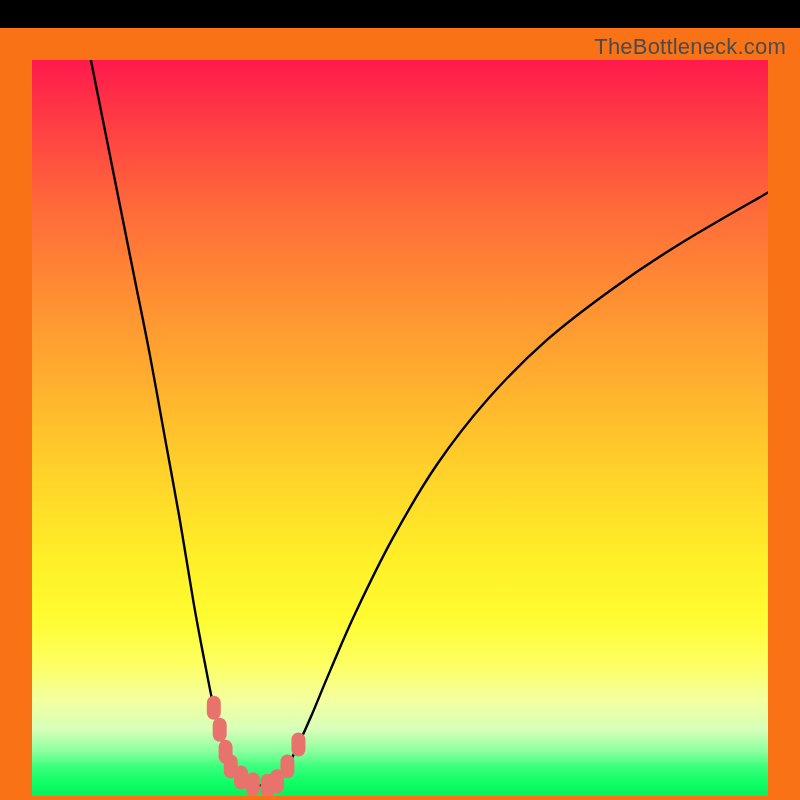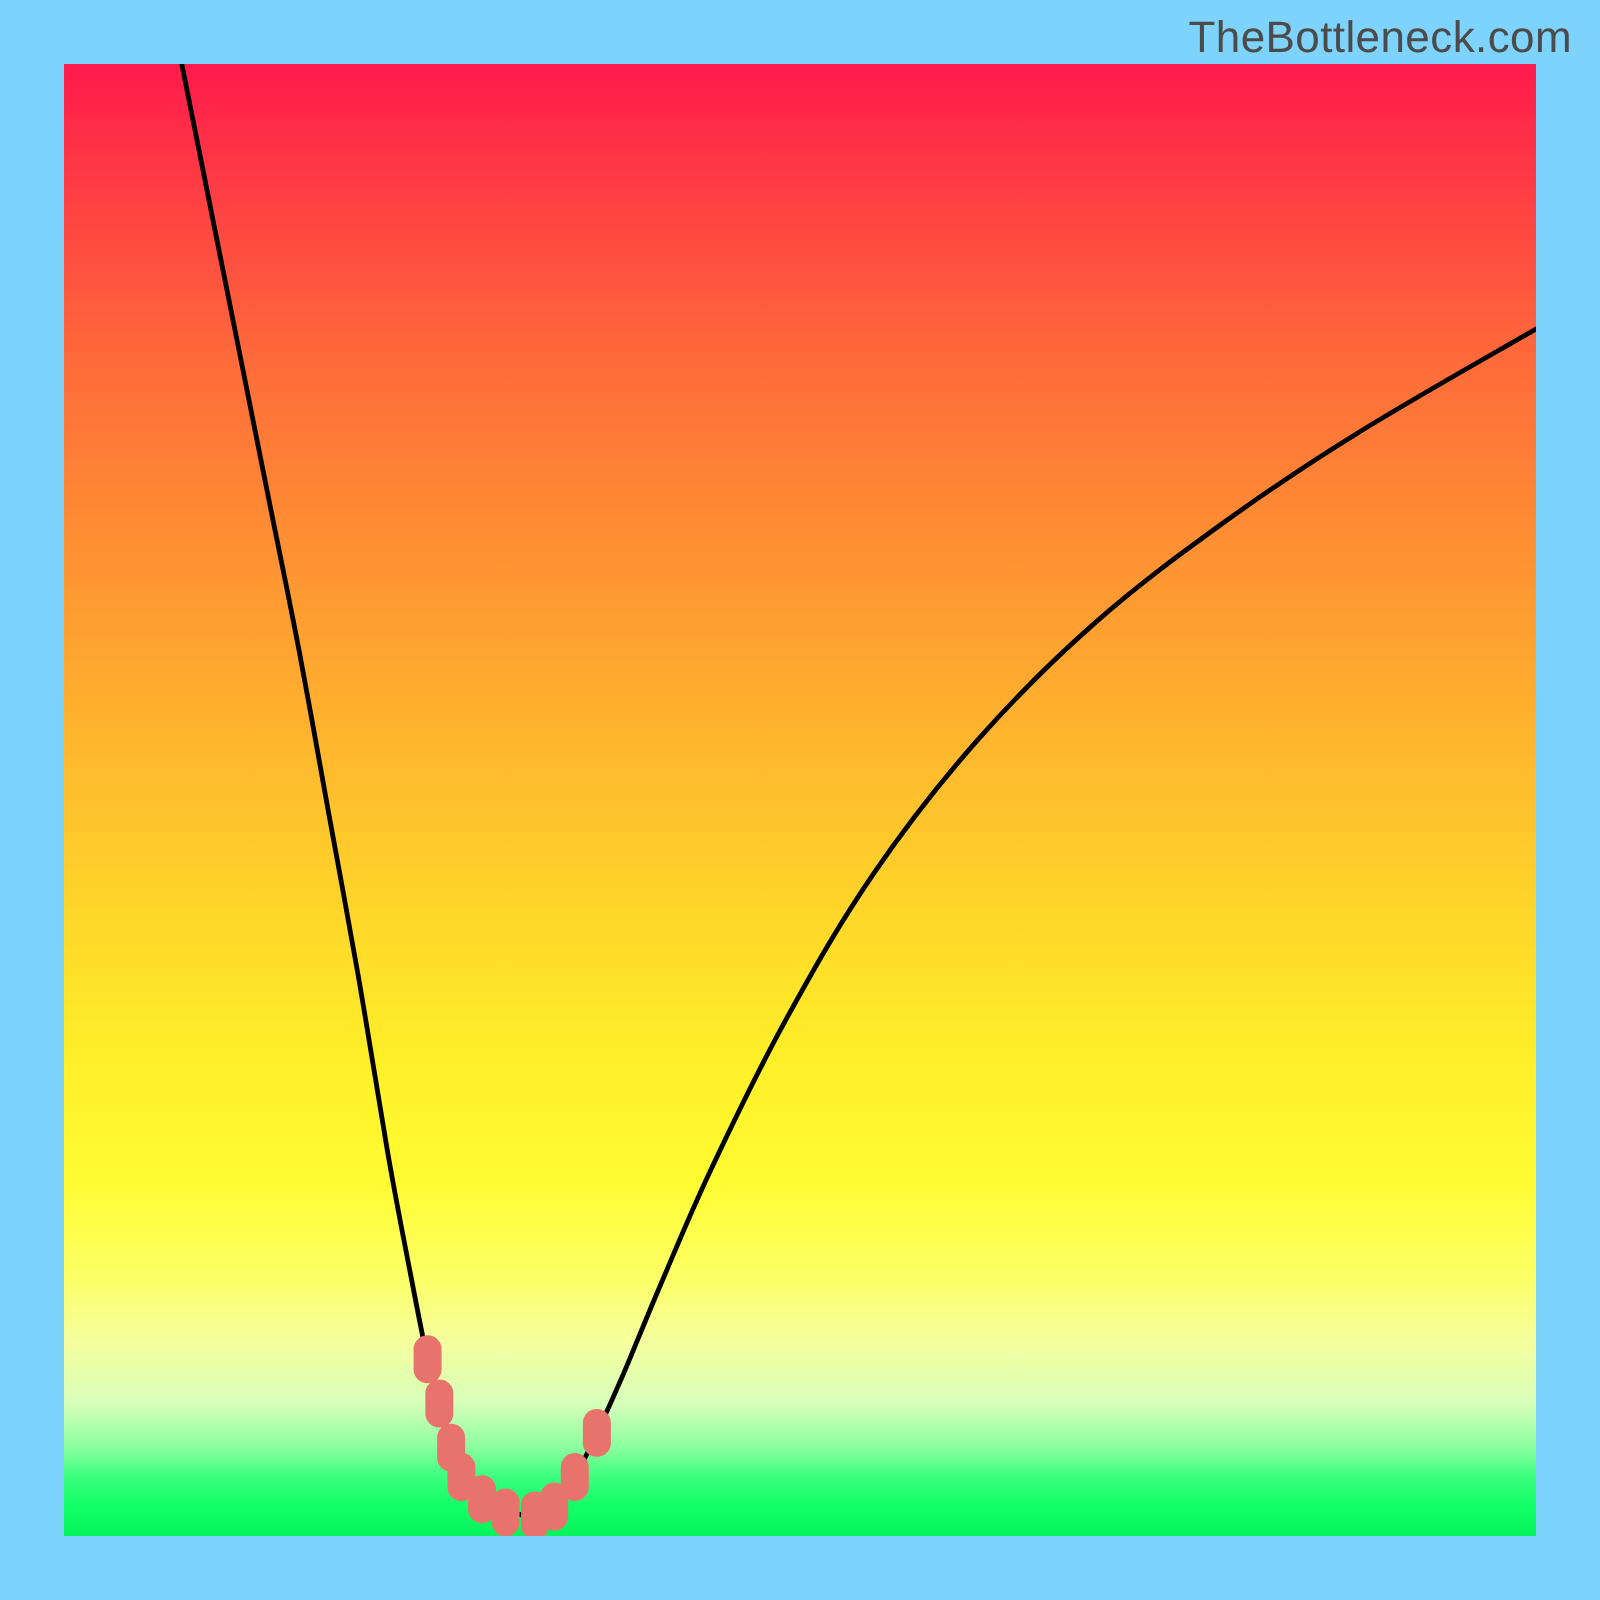--- a/index.html
+++ b/index.html
@@ -7,21 +7,22 @@
     padding: 0;
     width: 800px;
     height: 800px;
     background: #000;
     overflow: hidden;
     font-family: Arial, Helvetica, sans-serif;
   }
   .frame {
     position: absolute;
     inset: 0;
-    background: #7dd3fc;
+    background: #f97316;
+    margin-top: 28px;
   }
   .plot-area {
     position: absolute;
     left: 32px;
     top: 32px;
     width: 736px;
     height: 736px;
     overflow: hidden;
   }
   .gradient {

